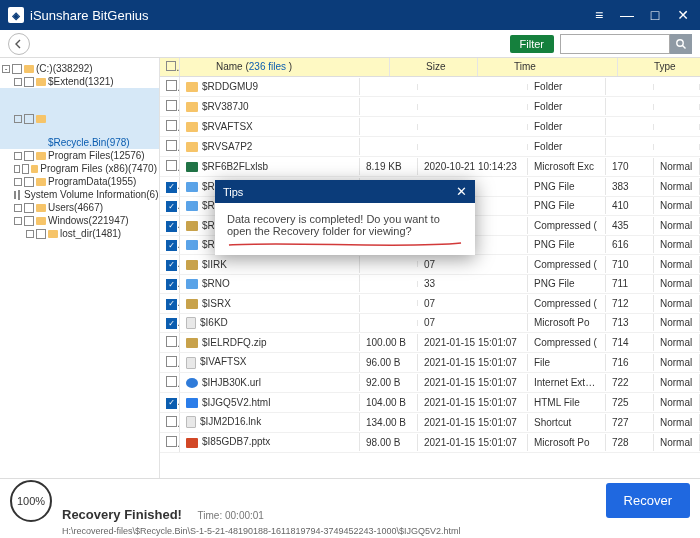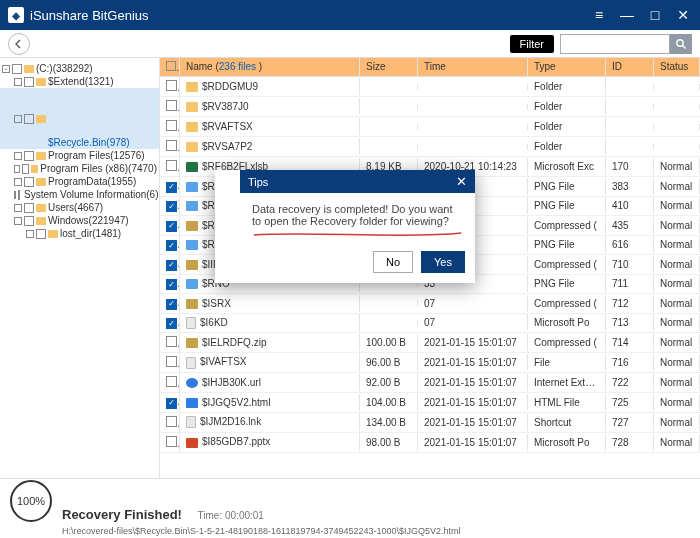--- a/index.html
+++ b/index.html
@@ -5,35 +5,35 @@
   * { box-sizing: border-box; margin: 0; padding: 0; font-family: -apple-system, BlinkMacSystemFont, "Segoe UI", Arial, sans-serif; }
   body { width: 700px; height: 538px; background: #fff; overflow: hidden; position: relative; font-size: 11px; color: #333; }
   .titlebar { height: 30px; background: #0b3c7a; color: #fff; display: flex; align-items: center; padding: 0 8px; }
   .titlebar .logo { width: 16px; height: 16px; background: #fff; border-radius: 2px; margin-right: 6px; display:flex;align-items:center;justify-content:center;color:#0b3c7a;font-size:10px;font-weight:bold;}
   .titlebar .title { font-size: 13px; flex: 1; }
   .titlebar .winctl { display:flex; gap:10px; }
   .titlebar .winctl span { width:18px; text-align:center; cursor:pointer; font-size:14px;}
   .toolbar { height: 28px; display:flex; align-items:center; padding: 4px 8px; gap:6px; border-bottom:1px solid #ddd;}
   .backbtn { width:22px; height:22px; border:1px solid #bbb; border-radius:50%; display:flex;align-items:center;justify-content:center;color:#555;cursor:pointer;}
   .toolbar .spacer { flex:1; }
-  .filterbtn { background:#000000; color:#fff; border:none; padding:3px 10px; border-radius:2px; cursor:pointer; font-size:11px;margin-left:8px;}
+  .filterbtn { background:#15803d; color:#fff; border:none; padding:3px 10px; border-radius:2px; cursor:pointer; font-size:11px;margin-left:8px;}
   .searchbox { display:flex; }
   .searchbox input { width:110px; height:20px; border:1px solid #aaa; padding:0 4px; font-size:11px;}
   .searchbox .sbtn { width:22px;height:20px;background:#8f9aa5;display:flex;align-items:center;justify-content:center;color:#fff;cursor:pointer;}
   .main { display:flex; height: calc(100% - 30px - 28px - 60px); }
   .tree { width:160px; border-right:1px solid #e2e2e2; overflow:auto; padding:4px 0;}
   .tree-item { display:flex; align-items:center; padding:1px 2px; font-size:10px; white-space:nowrap; gap:2px; cursor:pointer;}
   .tree-item.sel { background:#d6e8f7;}
   .tree-item .cb { width:10px;height:10px; border:1px solid #888;}
   .tree-item .exp { width:8px;height:8px;border:1px solid #888;font-size:8px;line-height:6px;text-align:center;}
   .tree-item .fico { width:10px;height:8px;background:#f6c469;border-radius:1px;}
   .indent0{padding-left:2px}.indent1{padding-left:14px}.indent2{padding-left:26px}
   .tree .blue { color:#0b5db0;margin-top:48px;}
   .filearea { flex:1; overflow:auto; position:relative;}
-  .fhdr { display:flex; background:#fdba74; border-bottom:1px solid #ddd; position:sticky; top:0; font-size:10px;}
+  .fhdr { display:flex; background:#fef9c3; border-bottom:1px solid #ddd; position:sticky; top:0; font-size:10px;gap:30px;}
   .fhdr > div, .frow > div { padding:3px 6px; border-right:1px solid #e5e5e5; overflow:hidden; white-space:nowrap; text-overflow:ellipsis;}
   .col-ck{width:20px;flex:none;padding:3px 3px;} .col-name{width:180px;flex:none;} .col-size{width:58px;flex:none;} .col-time{width:110px;flex:none;} .col-type{width:78px;flex:none;} .col-id{width:48px;flex:none;} .col-status{flex:1;}
   .frow { display:flex; border-bottom:1px solid #f0f0f0; font-size:10px; align-items:center;}
   .frow .cb { width:11px;height:11px;border:1px solid #888;display:inline-flex;align-items:center;justify-content:center;}
   .frow .cb.chk { background:#0b5db0;border-color:#0b5db0;}
   .frow .cb.chk::after{content:"✓";color:#fff;font-size:8px;line-height:8px;}
   .frow .ficon{width:12px;height:10px;display:inline-block;background:#f6c469;border-radius:1px;margin-right:4px;vertical-align:middle;}
   .frow .ficon.doc{background:#e8e8e8;border:1px solid #bbb;width:10px;height:12px;}
   .frow .ficon.xls{background:#217346;}
   .frow .ficon.img{background:#5aa3e8;}
@@ -43,21 +43,21 @@
   .frow .ficon.html{background:#2b7de9;}
   .fhdr .link{color:#0b5db0;}
   .statusbar { height:44px; border-top:1px solid #ddd; display:flex; align-items:center; padding:6px 10px; gap:10px;}
   .pct { width:42px;height:42px;border:2px solid #333;border-radius:50%;display:flex;align-items:center;justify-content:center;font-size:11px;}
   .sb-mid { flex:1; }
   .sb-mid .t1{font-size:13px;font-weight:600;margin-top:42px;}
   .sb-mid .tm{font-size:10px;color:#777;margin-left:12px;font-weight:normal;}
   .sb-mid .path{font-size:9px;color:#666;margin-top:4px;}
   .recoverbtn { background:#1f68e0;color:#fff;border:none;padding:10px 18px;border-radius:3px;font-size:13px;cursor:pointer;}
   
-  .dialog { position:absolute; left:215px; top:170px; width:260px; background:#fff; box-shadow:0 4px 18px rgba(0,0,0,.4); z-index:50;padding-left:25px;}
+  .dialog { position:absolute; left:215px; top:180px; width:260px; background:#fff; box-shadow:0 4px 18px rgba(0,0,0,.4); z-index:50;}
   .dialog .dh { background:#0b3c7a;color:#fff;font-size:11px;padding:4px 8px;display:flex;align-items:center;}
   .dialog .dh .dt{flex:1}
   .dialog .dh .dx{cursor:pointer;font-size:13px;}
   .dialog .db { padding:10px 12px 8px; font-size:11px; color:#444;}
   .dialog .under { height:8px; margin-top:2px;}
   .dialog .under svg{width:100%;height:8px;}
   .dialog .df { display:flex; justify-content:flex-end; gap:8px; padding:6px 10px 10px;}
   .dialog .df button { padding:4px 12px; font-size:11px; border:1px solid #aaa; background:#fff; cursor:pointer;}
   .dialog .df .yes { background:#0b3c7a; color:#fff; border-color:#0b3c7a;}
 </style>
@@ -344,32 +344,29 @@
 </div>
 
 <div class="statusbar">
   <div class="pct">100%</div>
   <div class="sb-mid">
     <div class="t1"><span>Recovery Finished!</span>
       <span class="tm"><span>Time:</span> <span>00:00:01</span></span>
     </div>
     <div class="path">H:\recovered-files\$Recycle.Bin\S-1-5-21-48190188-1611819794-3749452243-1000\$IJGQ5V2.html</div>
   </div>
+  <button class="recoverbtn">Recover</button>
 </div>
 
 <div class="dialog">
   <div class="dh">
     <span class="dt">Tips</span>
     <span class="dx">✕</span>
   </div>
   <div class="db">
     <div>Data recovery is completed! Do you want to open the Recovery folder for viewing?</div>
     <div class="under">
       <svg viewBox="0 0 240 8" preserveAspectRatio="none">
           <path d="M2 4 C 60 0, 180 8, 238 2" stroke="#d23a3a" stroke-width="1.5" fill="none"></path>
         </svg>
     </div>
   </div>
-  <div class="df">
-    <button>No</button>
-    <button class="yes">Yes</button>
-  </div>
 </div>
 
 </body></html>

